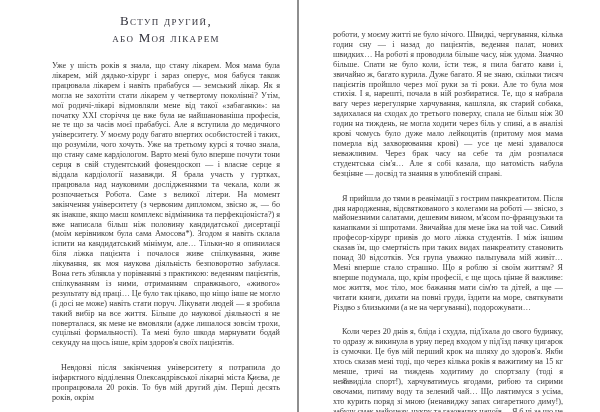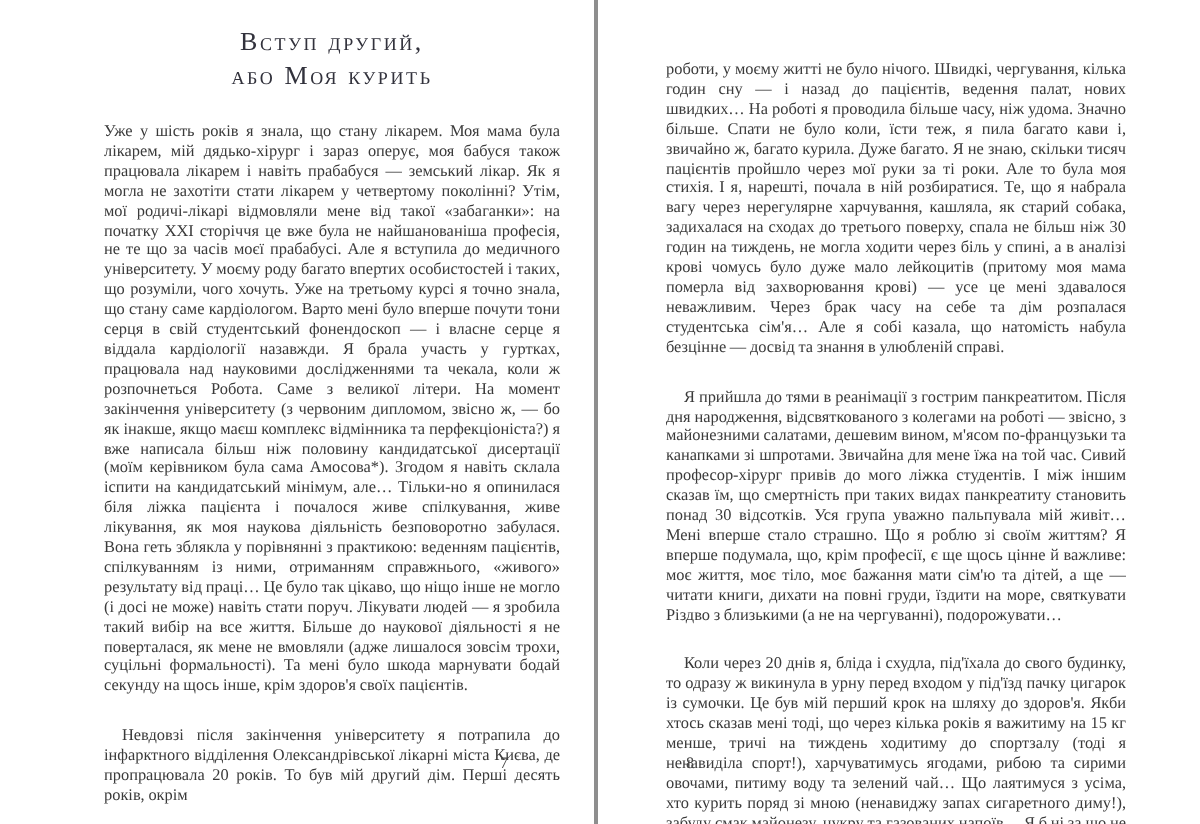--- a/index.html
+++ b/index.html
@@ -67,21 +67,21 @@
   .pagenum.num-right { left: 343px; }
 </style>
 </head>
 <body>
 
 <div class="spread">
 
   <div class="page left">
     <h2 class="chapter-title">
       <span class="title-line">Вступ другий,</span>
-      <span class="title-line">або Моя курить</span>
+      <span class="title-line">або Моя лікарем</span>
     </h2>
     <p class="body">Уже у шість років я знала, що стану лікарем. Моя мама була лікарем, мій дядько-хірург і зараз оперує, моя бабуся також працювала лікарем і навіть прабабуся — земський лікар. Як я могла не захотіти стати лікарем у четвертому поколінні? Утім, мої родичі-лікарі відмовляли мене від такої «забаганки»: на початку XXI сторіччя це вже була не найшанованіша професія, не те що за часів моєї прабабусі. Але я вступила до медичного університету. У моєму роду багато впертих особистостей і таких, що розуміли, чого хочуть. Уже на третьому курсі я точно знала, що стану саме кардіологом. Варто мені було вперше почути тони серця в свій студентський фонендоскоп — і власне серце я віддала кардіології назавжди. Я брала участь у гуртках, працювала над науковими дослідженнями та чекала, коли ж розпочнеться Робота. Саме з великої літери. На момент закінчення університету (з червоним дипломом, звісно ж, — бо як інакше, якщо маєш комплекс відмінника та перфекціоніста?) я вже написала більш ніж половину кандидатської дисертації (моїм керівником була сама Амосова*). Згодом я навіть склала іспити на кандидатський мінімум, але… Тільки-но я опинилася біля ліжка пацієнта і почалося живе спілкування, живе лікування, як моя наукова діяльність безповоротно забулася. Вона геть зблякла у порівнянні з практикою: веденням пацієнтів, спілкуванням із ними, отриманням справжнього, «живого» результату від праці… Це було так цікаво, що ніщо інше не могло (і досі не може) навіть стати поруч. Лікувати людей — я зробила такий вибір на все життя. Більше до наукової діяльності я не поверталася, як мене не вмовляли (адже лишалося зовсім трохи, суцільні формальності). Та мені було шкода марнувати бодай секунду на щось інше, крім здоров'я своїх пацієнтів.</p>
     <p class="body indent">Невдовзі після закінчення університету я потрапила до інфарктного відділення Олександрівської лікарні міста Києва, де пропрацювала 20 років. То був мій другий дім. Перші десять років, окрім</p>
   </div>
 
   <div class="gutter"></div>
 
   <div class="page right">
     <p class="body">роботи, у моєму житті не було нічого. Швидкі, чергування, кілька годин сну — і назад до пацієнтів, ведення палат, нових швидких… На роботі я проводила більше часу, ніж удома. Значно більше. Спати не було коли, їсти теж, я пила багато кави і, звичайно ж, багато курила. Дуже багато. Я не знаю, скільки тисяч пацієнтів пройшло через мої руки за ті роки. Але то була моя стихія. І я, нарешті, почала в ній розбиратися. Те, що я набрала вагу через нерегулярне харчування, кашляла, як старий собака, задихалася на сходах до третього поверху, спала не більш ніж 30 годин на тиждень, не могла ходити через біль у спині, а в аналізі крові чомусь було дуже мало лейкоцитів (притому моя мама померла від захворювання крові) — усе це мені здавалося неважливим. Через брак часу на себе та дім розпалася студентська сім'я… Але я собі казала, що натомість набула безцінне — досвід та знання в улюбленій справі.</p>
     <p class="body indent">Я прийшла до тями в реанімації з гострим панкреатитом. Після дня народження, відсвяткованого з колегами на роботі — звісно, з майонезними салатами, дешевим вином, м'ясом по-французьки та канапками зі шпротами. Звичайна для мене їжа на той час. Сивий професор-хірург привів до мого ліжка студентів. І між іншим сказав їм, що смертність при таких видах панкреатиту становить понад 30 відсотків. Уся група уважно пальпувала мій живіт… Мені вперше стало страшно. Що я роблю зі своїм життям? Я вперше подумала, що, крім професії, є ще щось цінне й важливе: моє життя, моє тіло, моє бажання мати сім'ю та дітей, а ще — читати книги, дихати на повні груди, їздити на море, святкувати Різдво з близькими (а не на чергуванні), подорожувати…</p>

